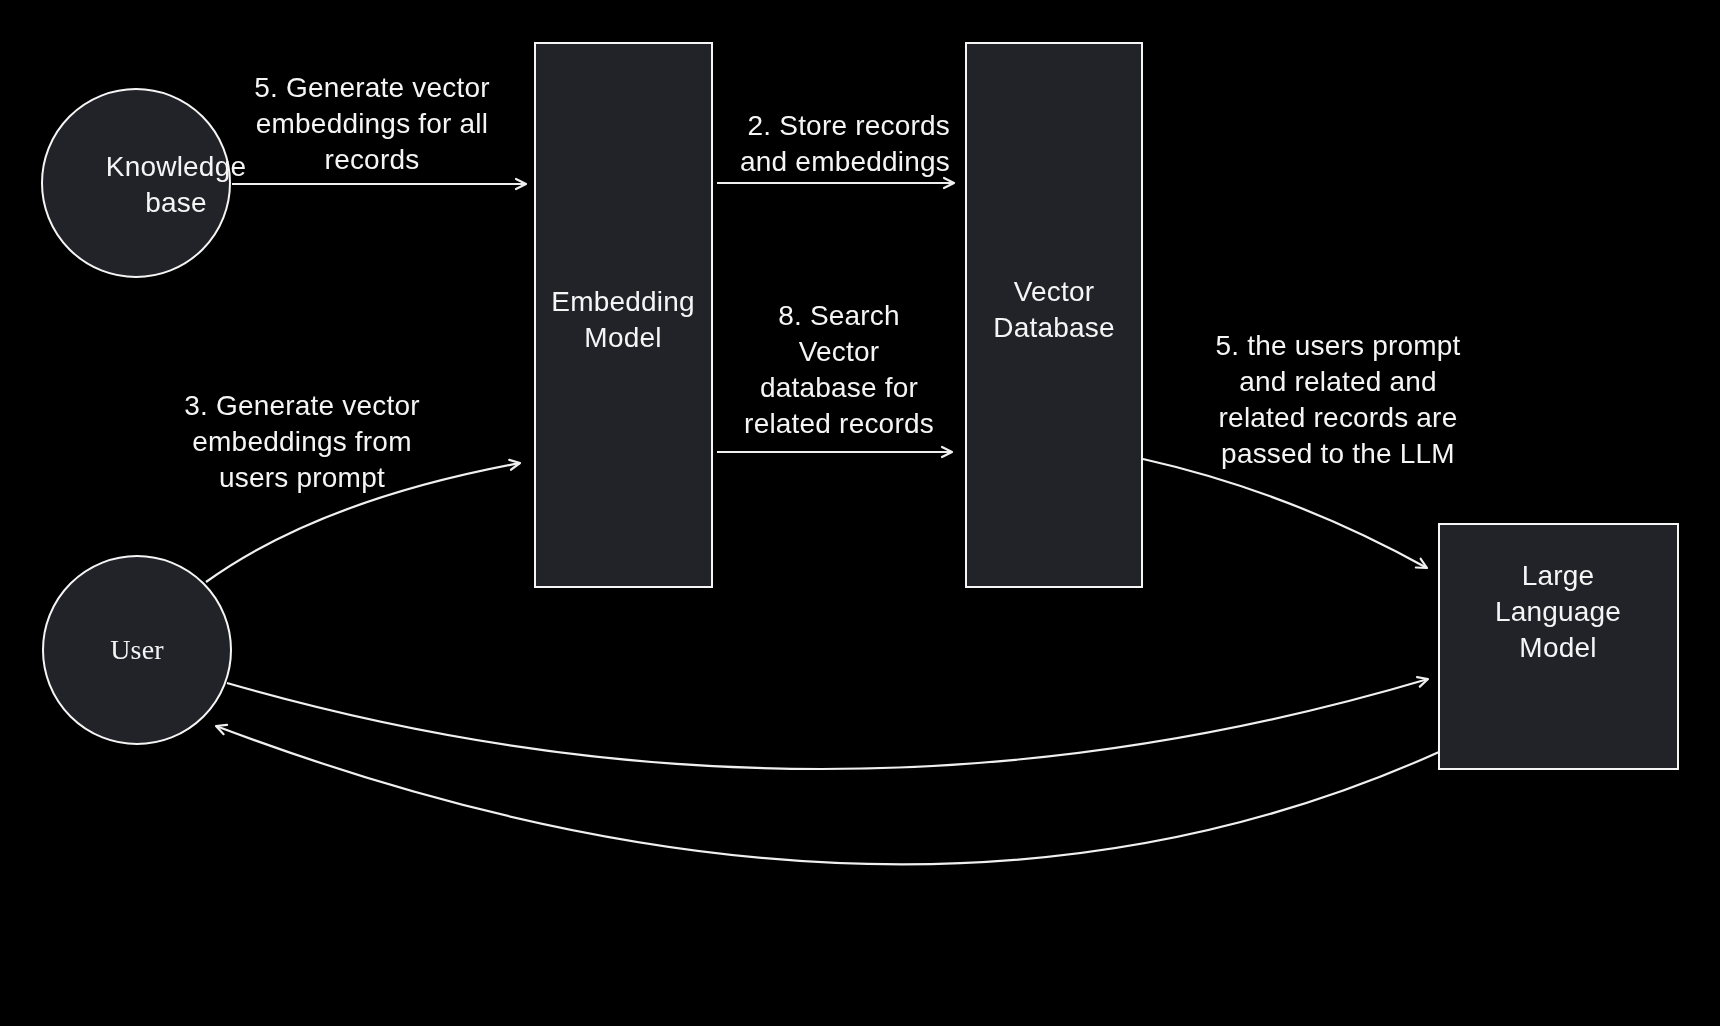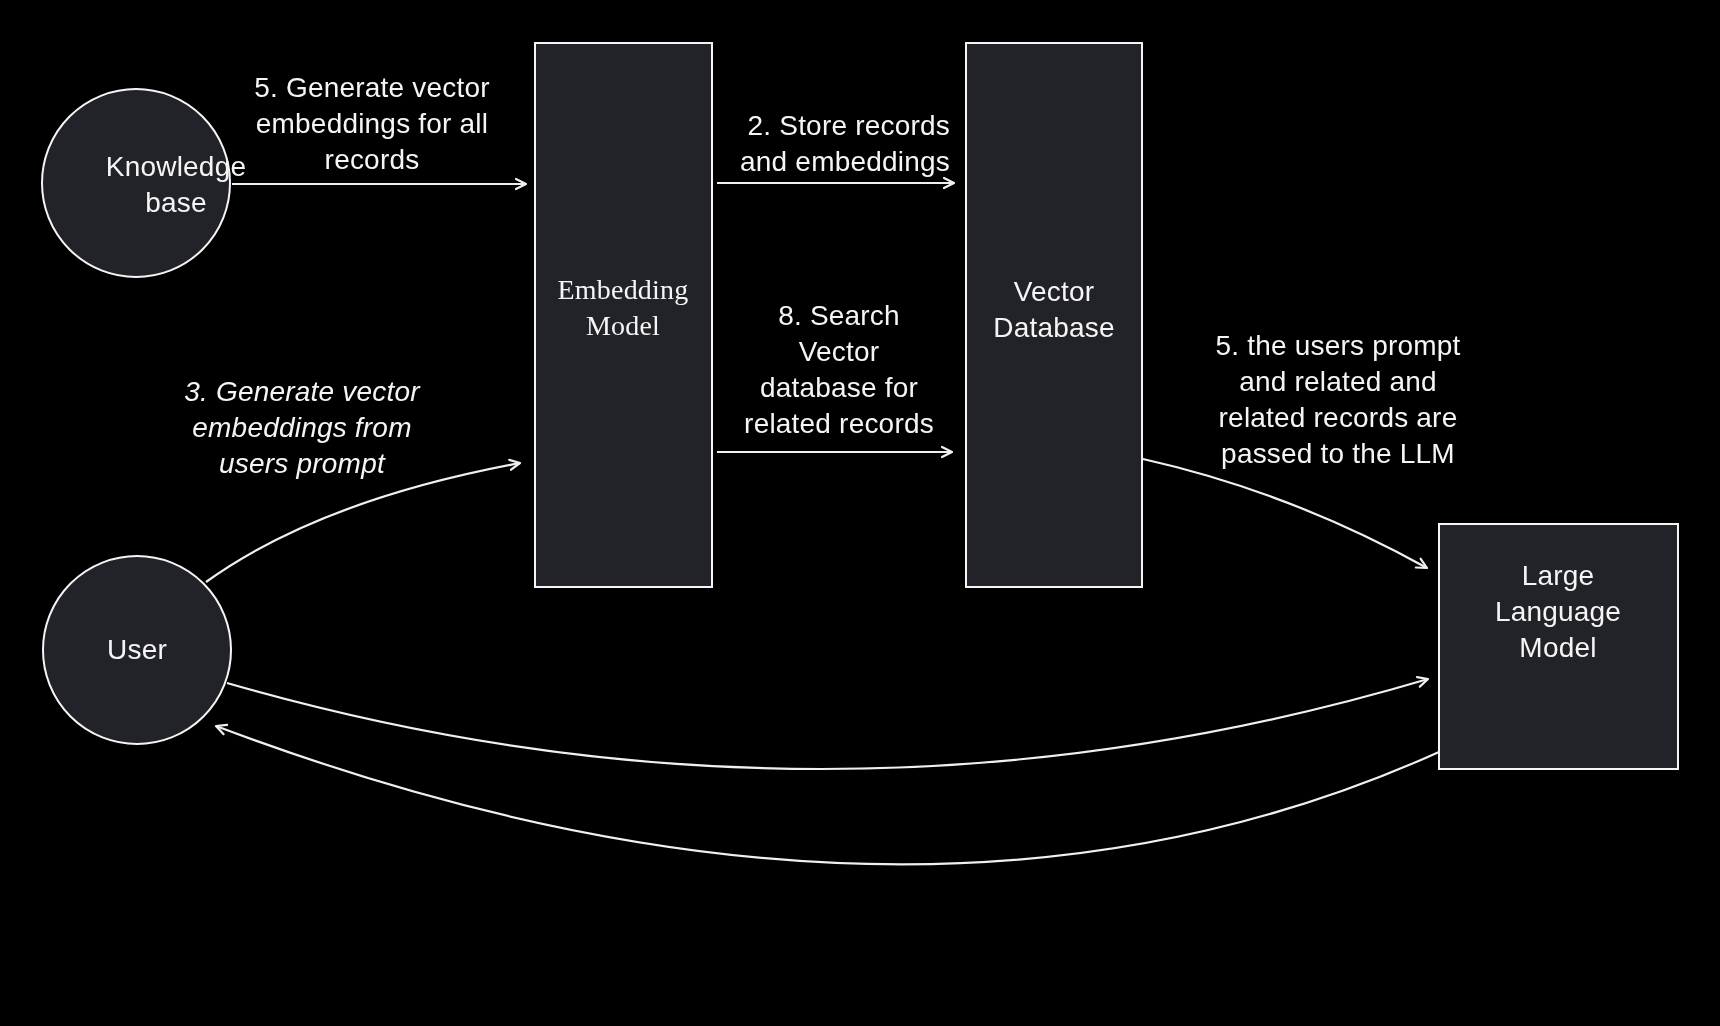--- a/index.html
+++ b/index.html
@@ -36,27 +36,27 @@
     position:absolute;
     transform:translate(-50%,-50%);
     white-space:pre-line;
     text-align:center;
     font-size:28px;
     line-height:36px;
     letter-spacing:0.2px;
     color:var(--text);
   }
   .lbl-kb{left:136px;top:185px;margin-left:40px;}
-  .lbl-user{left:137px;top:650px;}
-  .lbl-embedding{left:623px;top:308px;font-family:Liberation Serif, serif;}
+  .lbl-user{left:137px;top:650px;font-family:Liberation Serif, serif;}
+  .lbl-embedding{left:623px;top:320px;}
   .lbl-vdb{left:1054px;top:310px;}
   .lbl-llm{left:1558px;top:612px;}
   .lbl-step1{left:372px;top:124px;}
   .lbl-step2{left:845px;top:144px;text-align:right;}
-  .lbl-step3{left:302px;top:428px;font-style:italic;}
+  .lbl-step3{left:302px;top:442px;}
   .lbl-step4{left:839px;top:370px;}
   .lbl-step5{left:1338px;top:400px;}
   .lbl-step6{left:840px;top:940px;}
 </style>
 </head>
 <body>
 
 <div class="canvas">
 
   <svg class="arrows" viewBox="0 0 1720 1026" xmlns="http://www.w3.org/2000/svg">

